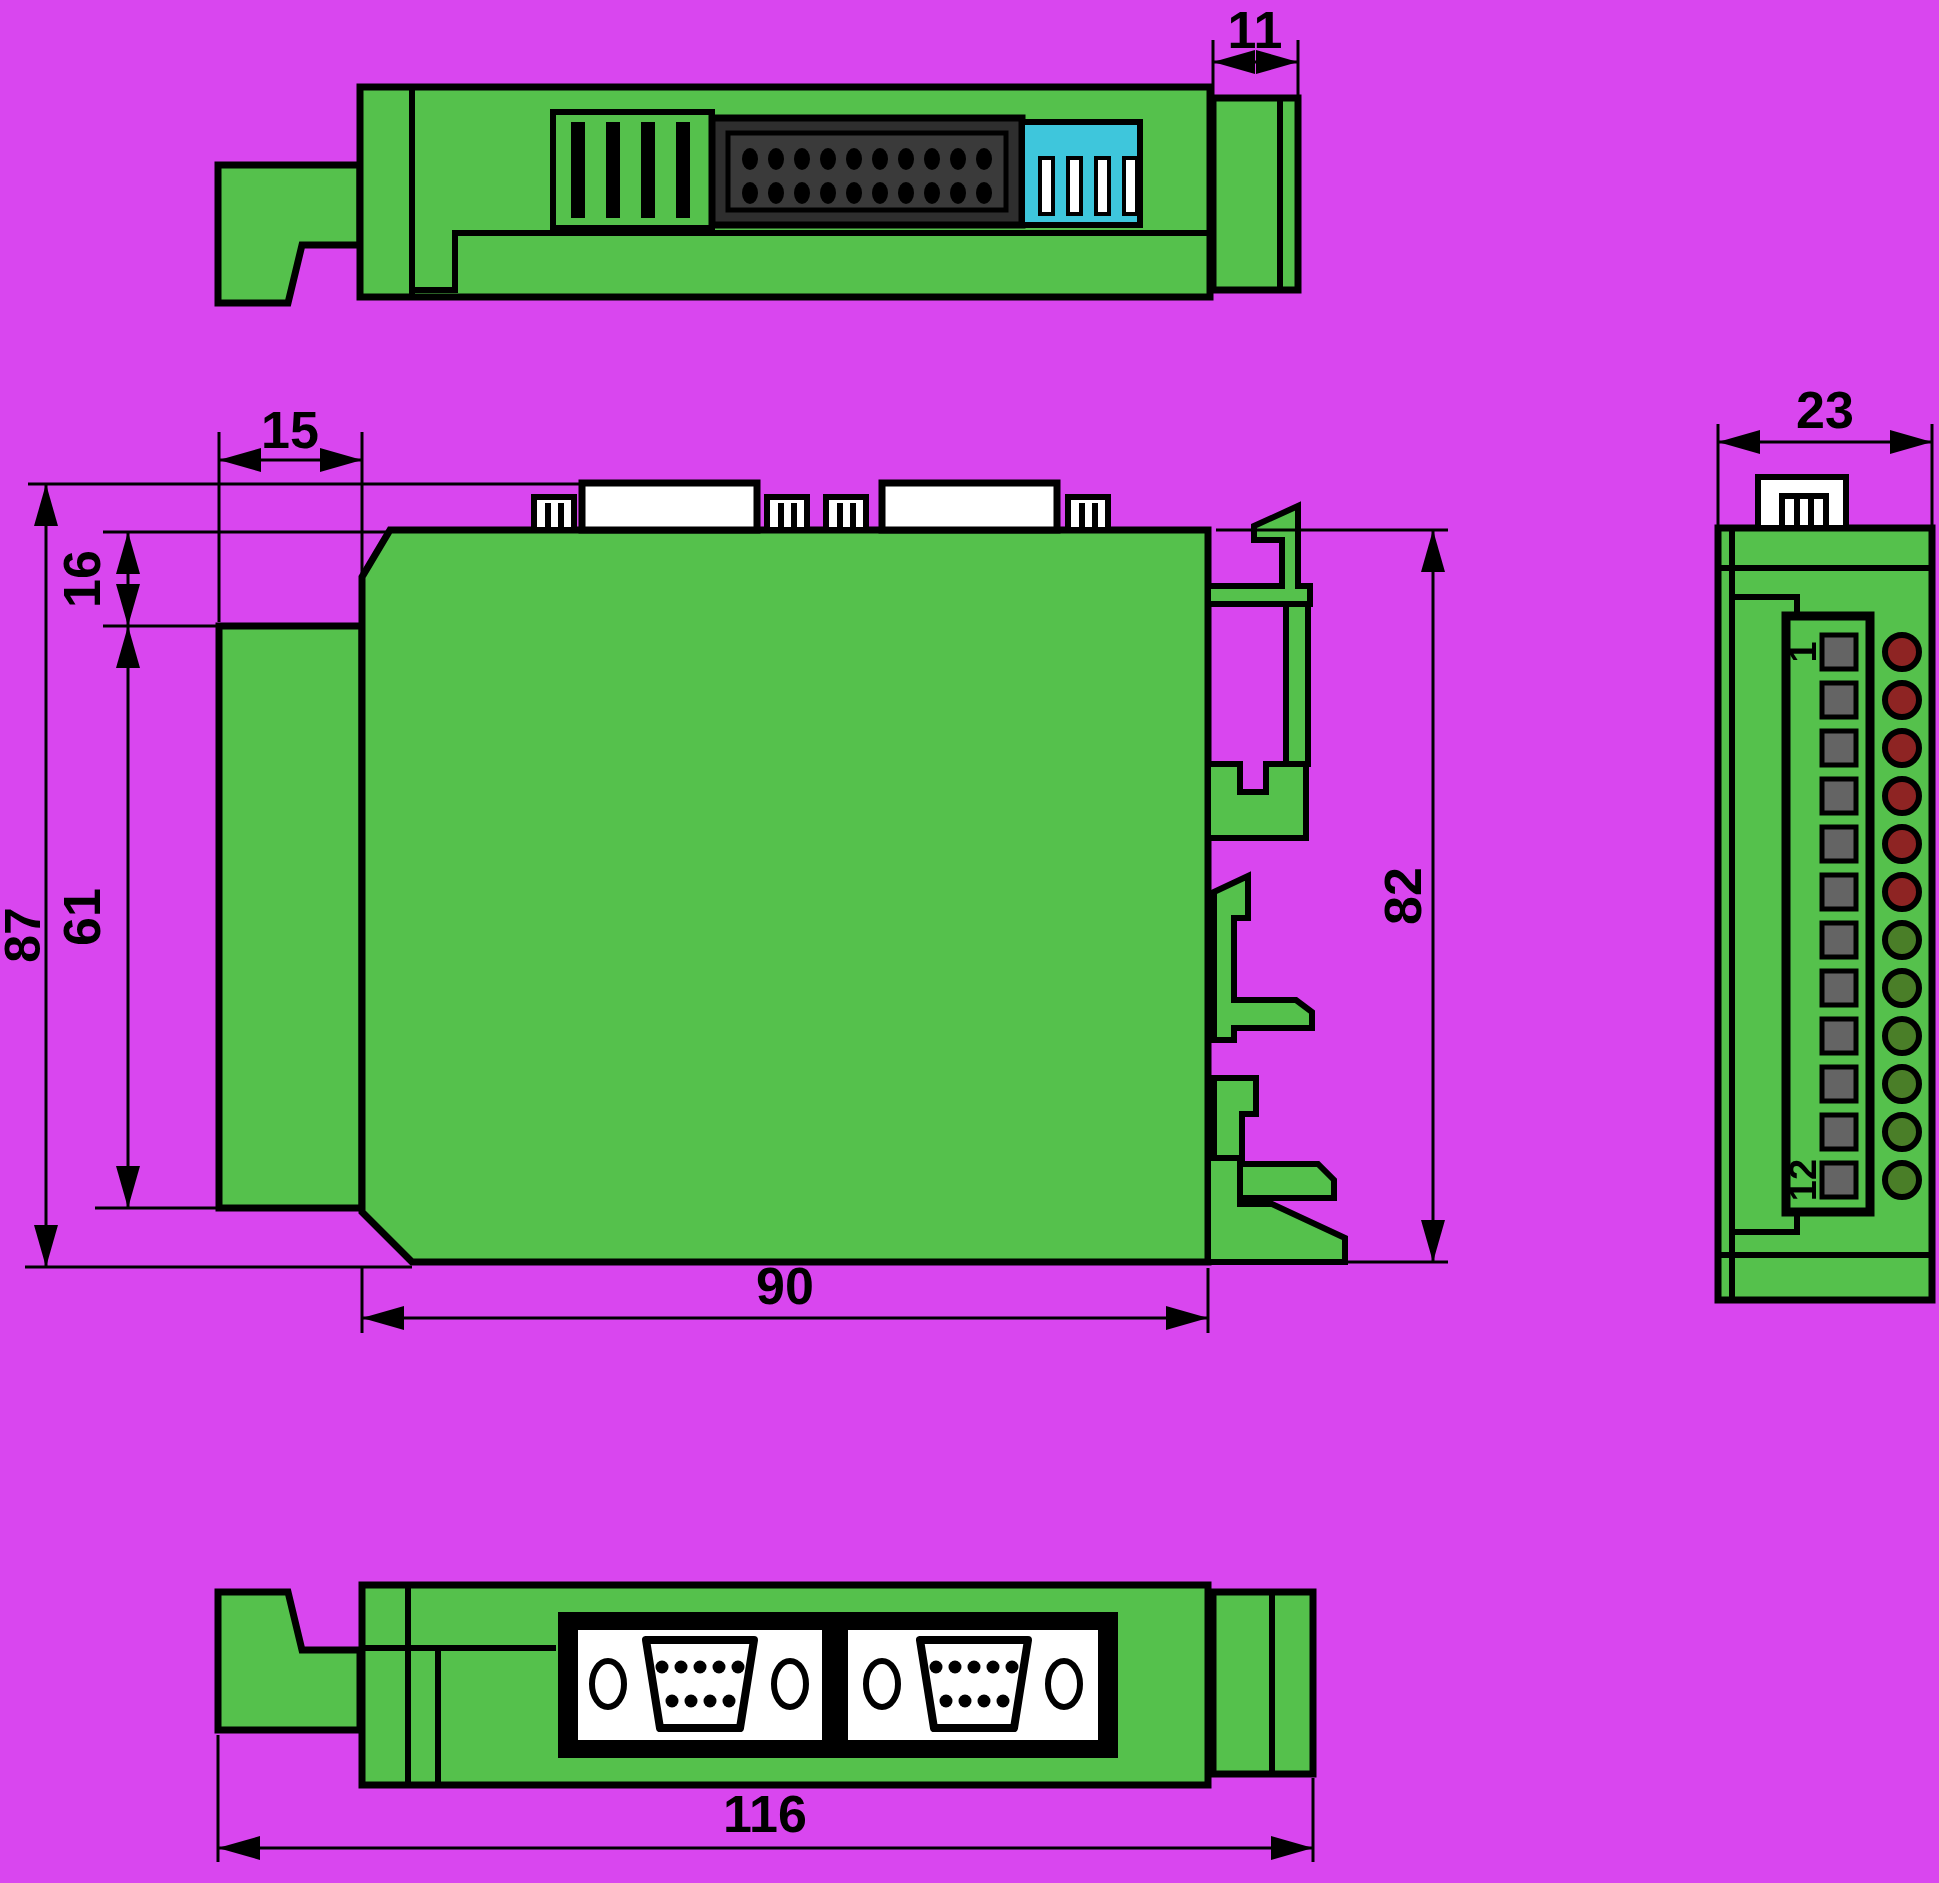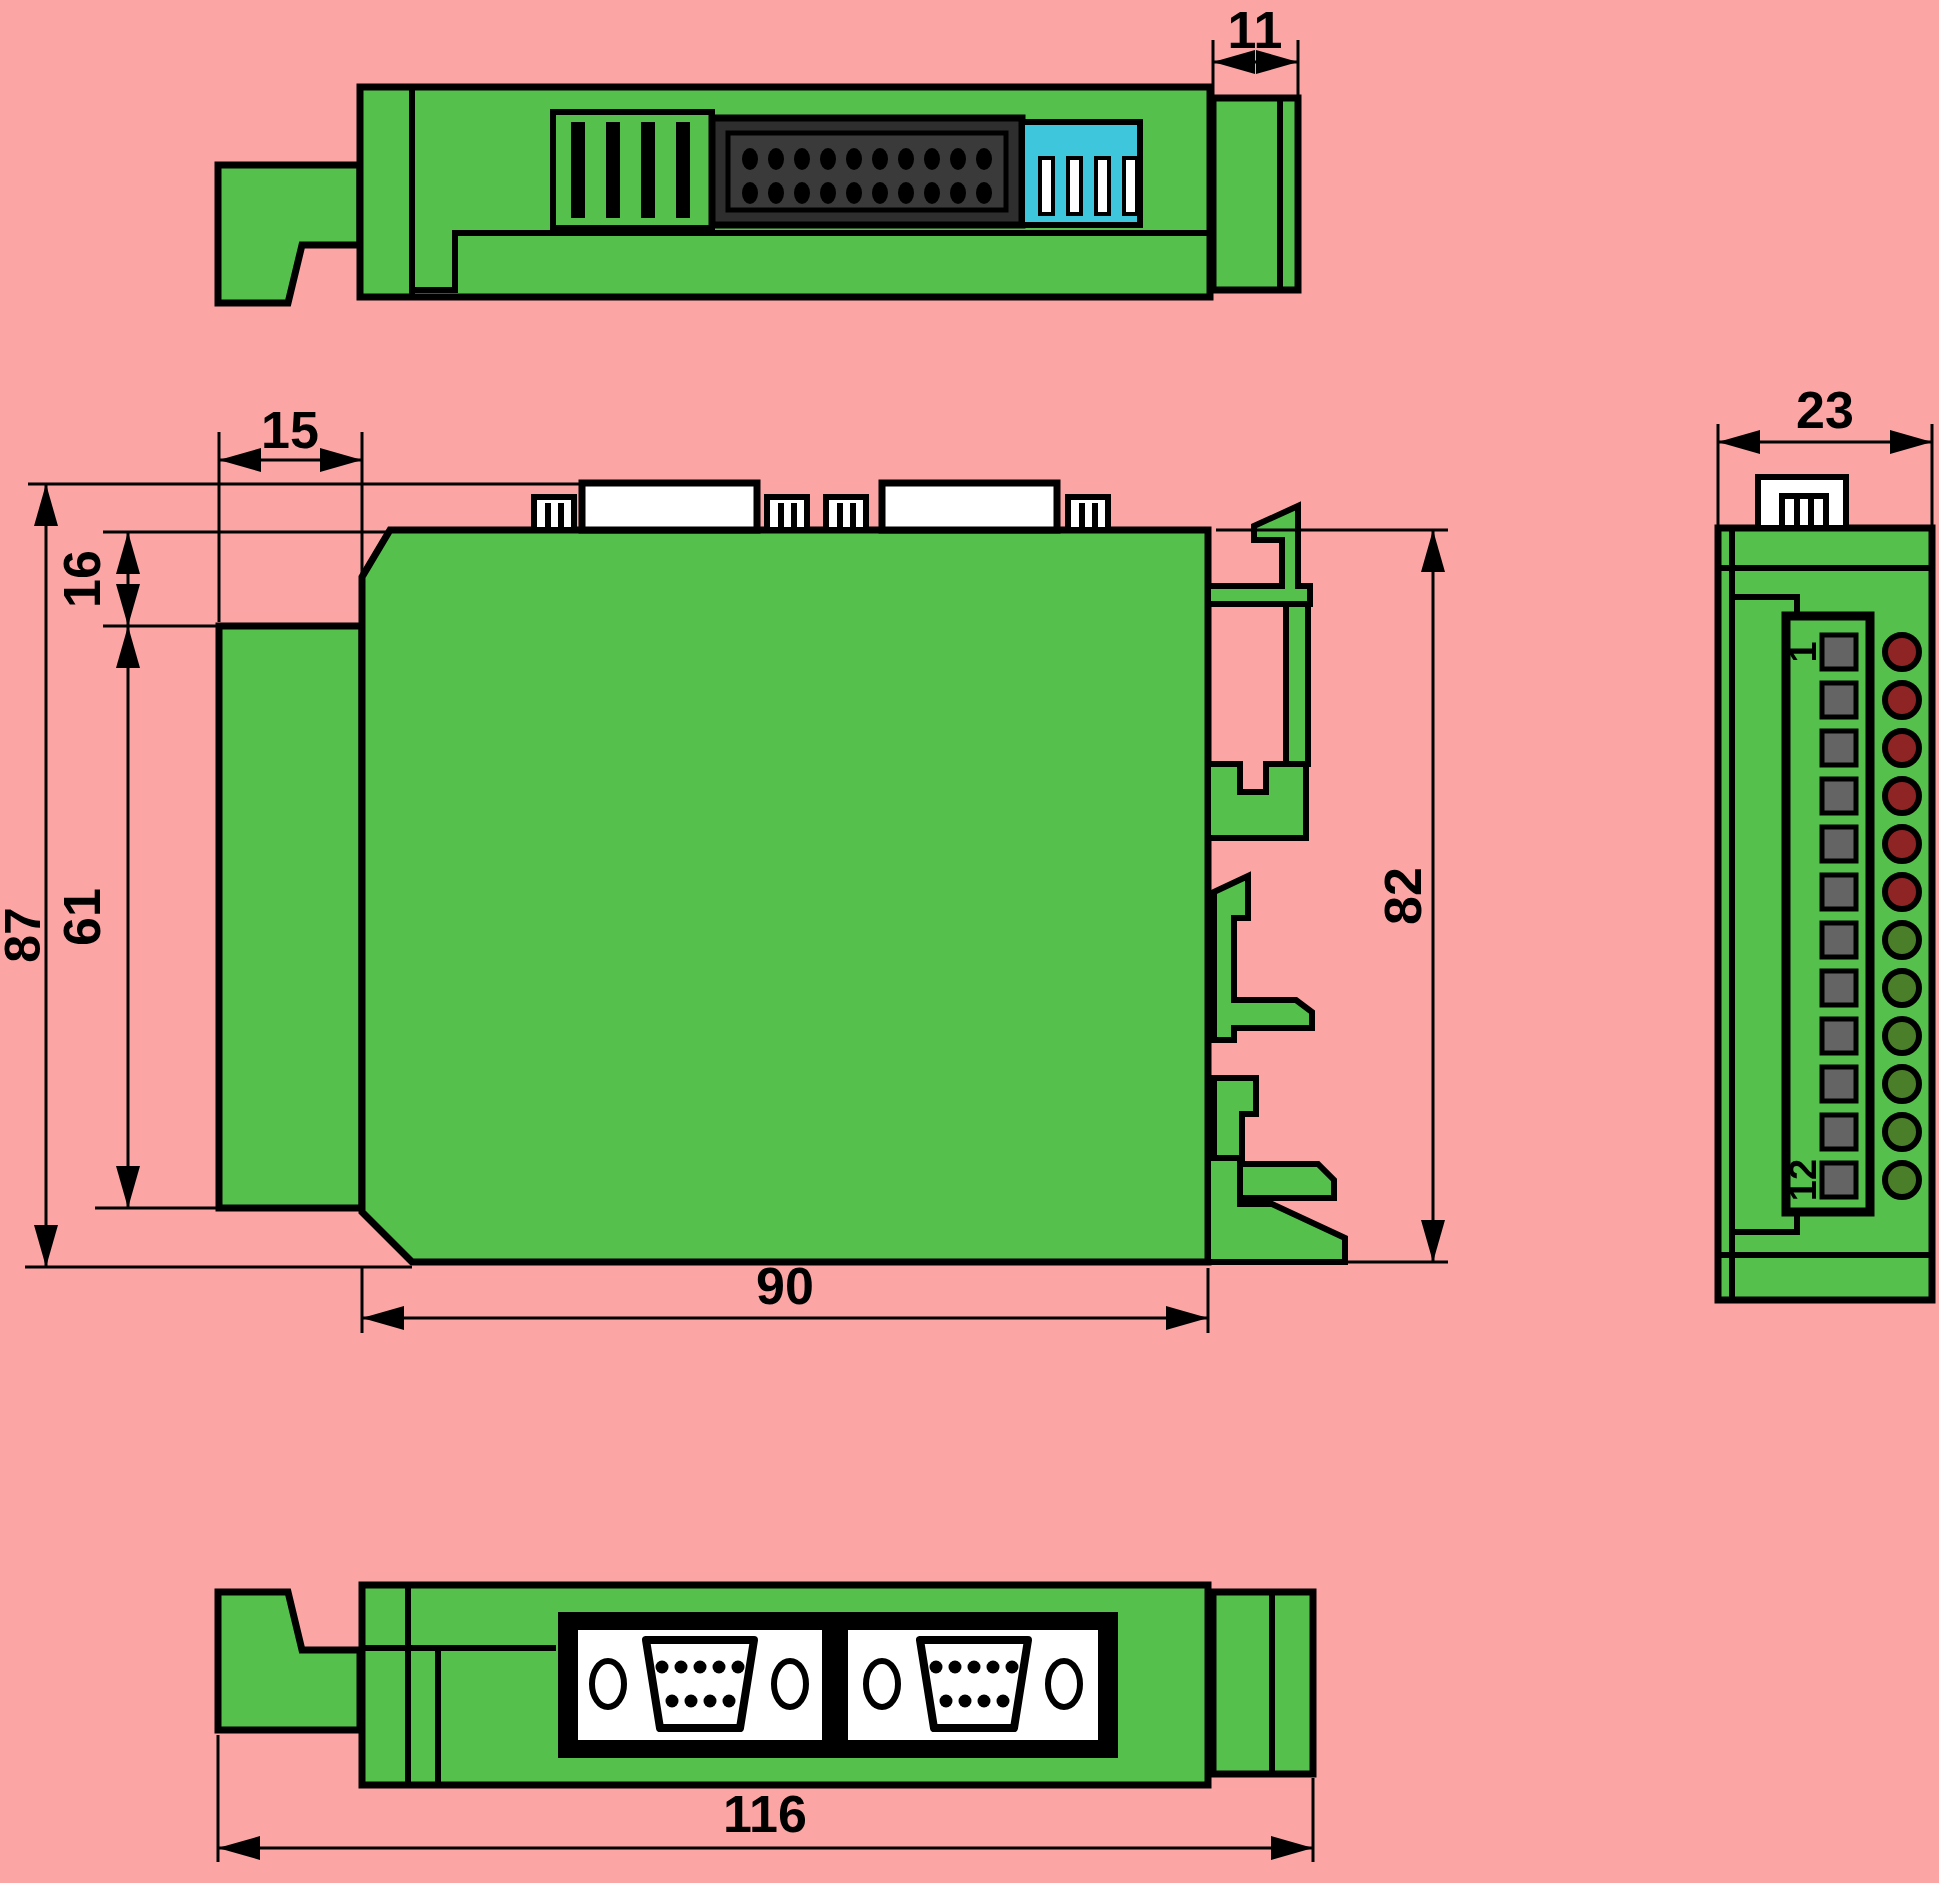--- a/index.html
+++ b/index.html
@@ -1,16 +1,16 @@
 <!DOCTYPE html>
 <html style="--green: #55C14C; --ink: #000000; --cyan: #3EC6DC; --idc: #2E2E2E; --idcInner: #3A3A3A;"><head>
 <meta charset="utf-8">
 <style>
   html,body{margin:0;padding:0;background:#fff;}
-  .stage{width:1939px;height:1883px;position:relative;background:#fca5a5;}
+  .stage{width:1939px;height:1883px;position:relative;background:#d946ef;}
   svg{display:block;}
   .grn{fill:var(--green);stroke:var(--ink);stroke-width:7;stroke-linejoin:miter;}
   .grn6{fill:var(--green);stroke:var(--ink);stroke-width:6;stroke-linejoin:miter;}
   .wht{fill:#fff;stroke:var(--ink);stroke-width:7;}
   .wht6{fill:#fff;stroke:var(--ink);stroke-width:6;}
   .seam{stroke:var(--ink);stroke-width:6;fill:none;}
   .thin{stroke:var(--ink);stroke-width:3;fill:none;}
   .blk{fill:var(--ink);}
   .dim{font-family:"Liberation Sans",sans-serif;font-weight:bold;font-size:52px;fill:var(--ink);}
   .dim87{font-size:50px;}

